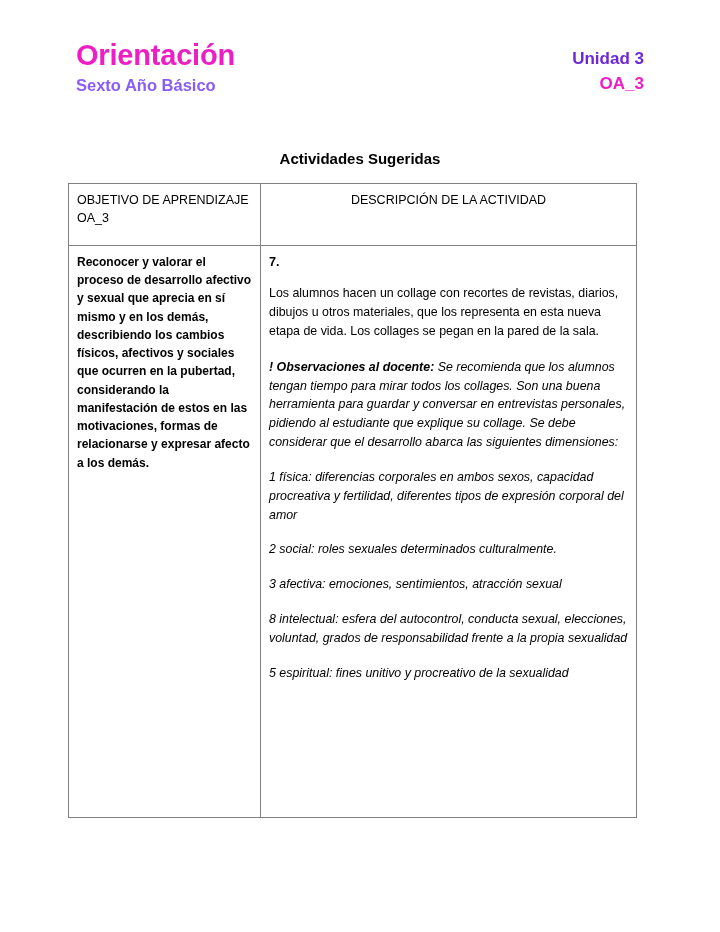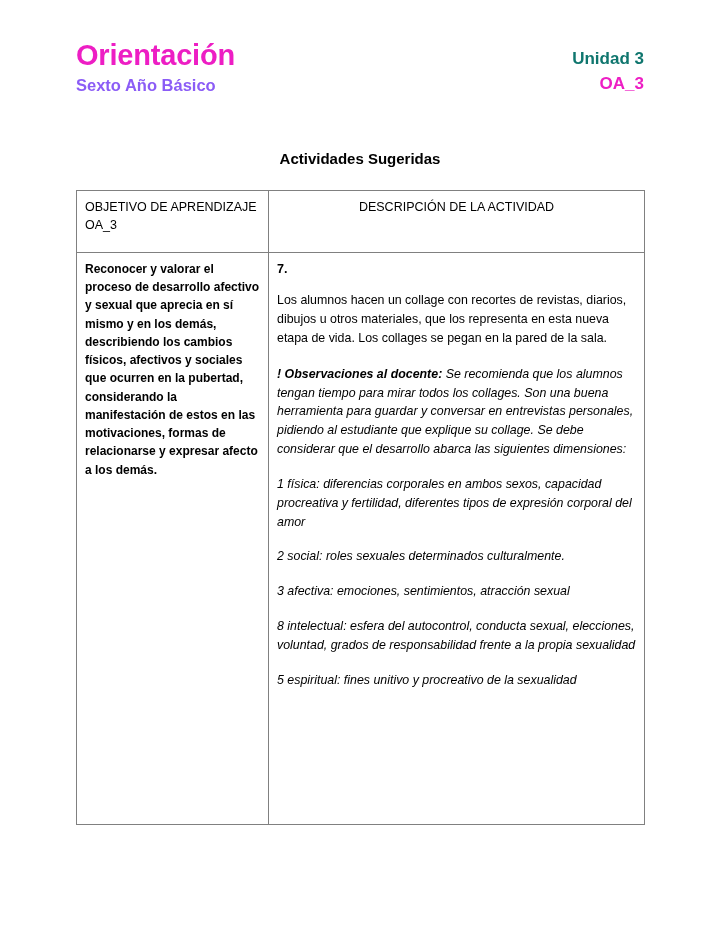--- a/index.html
+++ b/index.html
@@ -77,26 +77,25 @@
     text-align: center;
     font-size: 15px;
     font-weight: bold;
     line-height: 1.2;
     margin: 0;
   }
 
   
   .activities-table {
     position: absolute;
-    left: 76px;
+    left: 68px;
     top: 183px;
     width: 568px;
     border-collapse: collapse;
     table-layout: fixed;
-    margin-top: 7px;
   }
   .activities-table td {
     border: 1px solid #808080;
     vertical-align: top;
     padding: 7px 8px 8px 8px;
   }
   .col-objective { width: 192px; }
   .col-description { width: 376px; }
 
   .th-objective {
@@ -151,21 +150,21 @@
 <body>
 
 <div class="page">
 
   <div class="doc-header">
     <div class="header-left">
       <h1 class="subject-title" style="color: rgb(237, 30, 196);">Orientación</h1>
       <h2 class="grade-title">Sexto Año Básico</h2>
     </div>
     <div class="header-right">
-      <div class="unit-label" style="color: #0f766e;">Unidad 3</div>
+      <div class="unit-label" style="color: #6d28d9;">Unidad 3</div>
       <div class="oa-label" style="color: rgb(237, 30, 196);">OA_3</div>
     </div>
   </div>
 
   <div class="section-title">Actividades Sugeridas</div>
 
   <table class="activities-table">
     <colgroup>
       <col class="col-objective">
       <col class="col-description">

